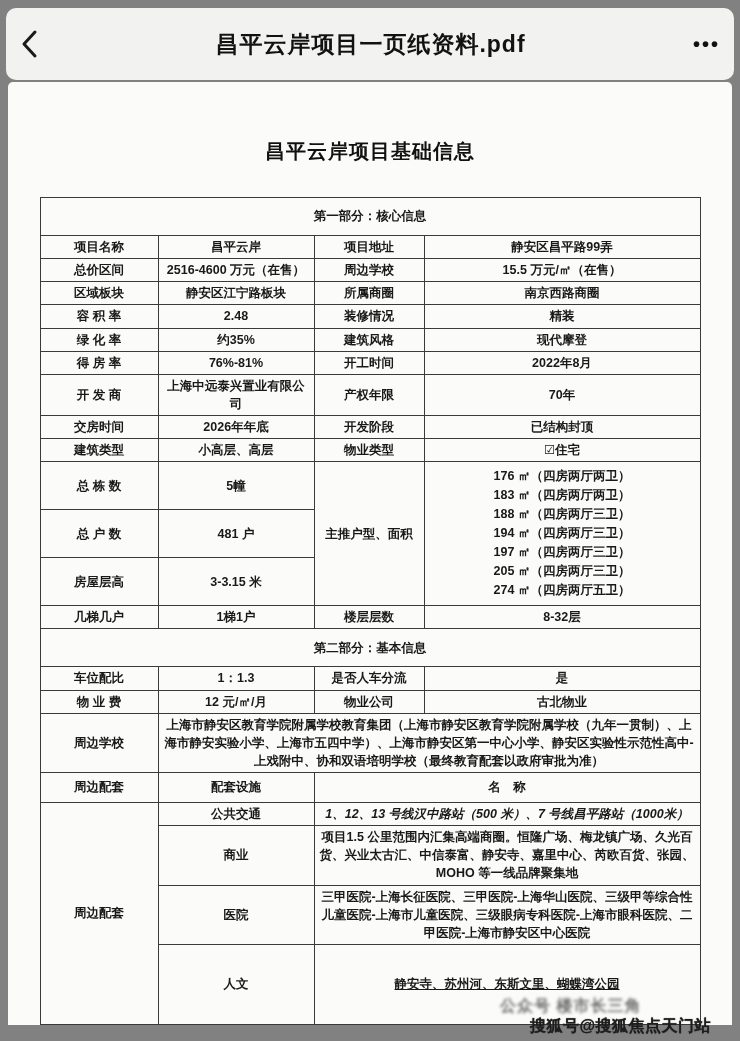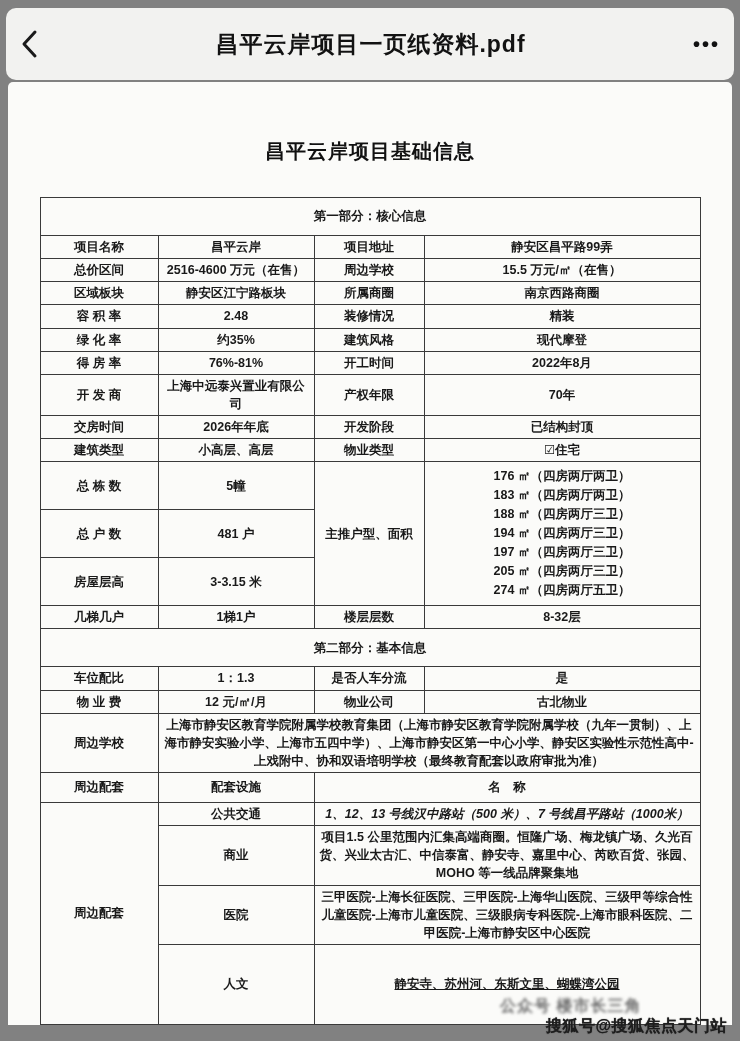--- a/index.html
+++ b/index.html
@@ -56,21 +56,21 @@
   td.cpad  { padding:8px 10px;font-style:italic; }
   td.hum   { height:80px; vertical-align:top; padding-top:12px;text-decoration:underline; }
   td.fachd { height:30px; font-weight:700; }
   
   .wm-blur {
     position:absolute; left:500px; top:996px;
     font-size:16px; font-weight:700; color:#6e6e6e;
     filter:blur(1.6px); white-space:nowrap; letter-spacing:1px;
   }
   .wm-corner {
-    position:absolute; left:546px; top:1016px;
+    position:absolute; left:530px; top:1016px;
     font-size:16px; font-weight:700; color:#1d1d1d;
     white-space:nowrap; letter-spacing:0.5px;
     text-shadow:0 0 1px #333;
   }
 </style>
 </head>
 <body>
 
 <div class="navbar">
   <div class="back-btn">

